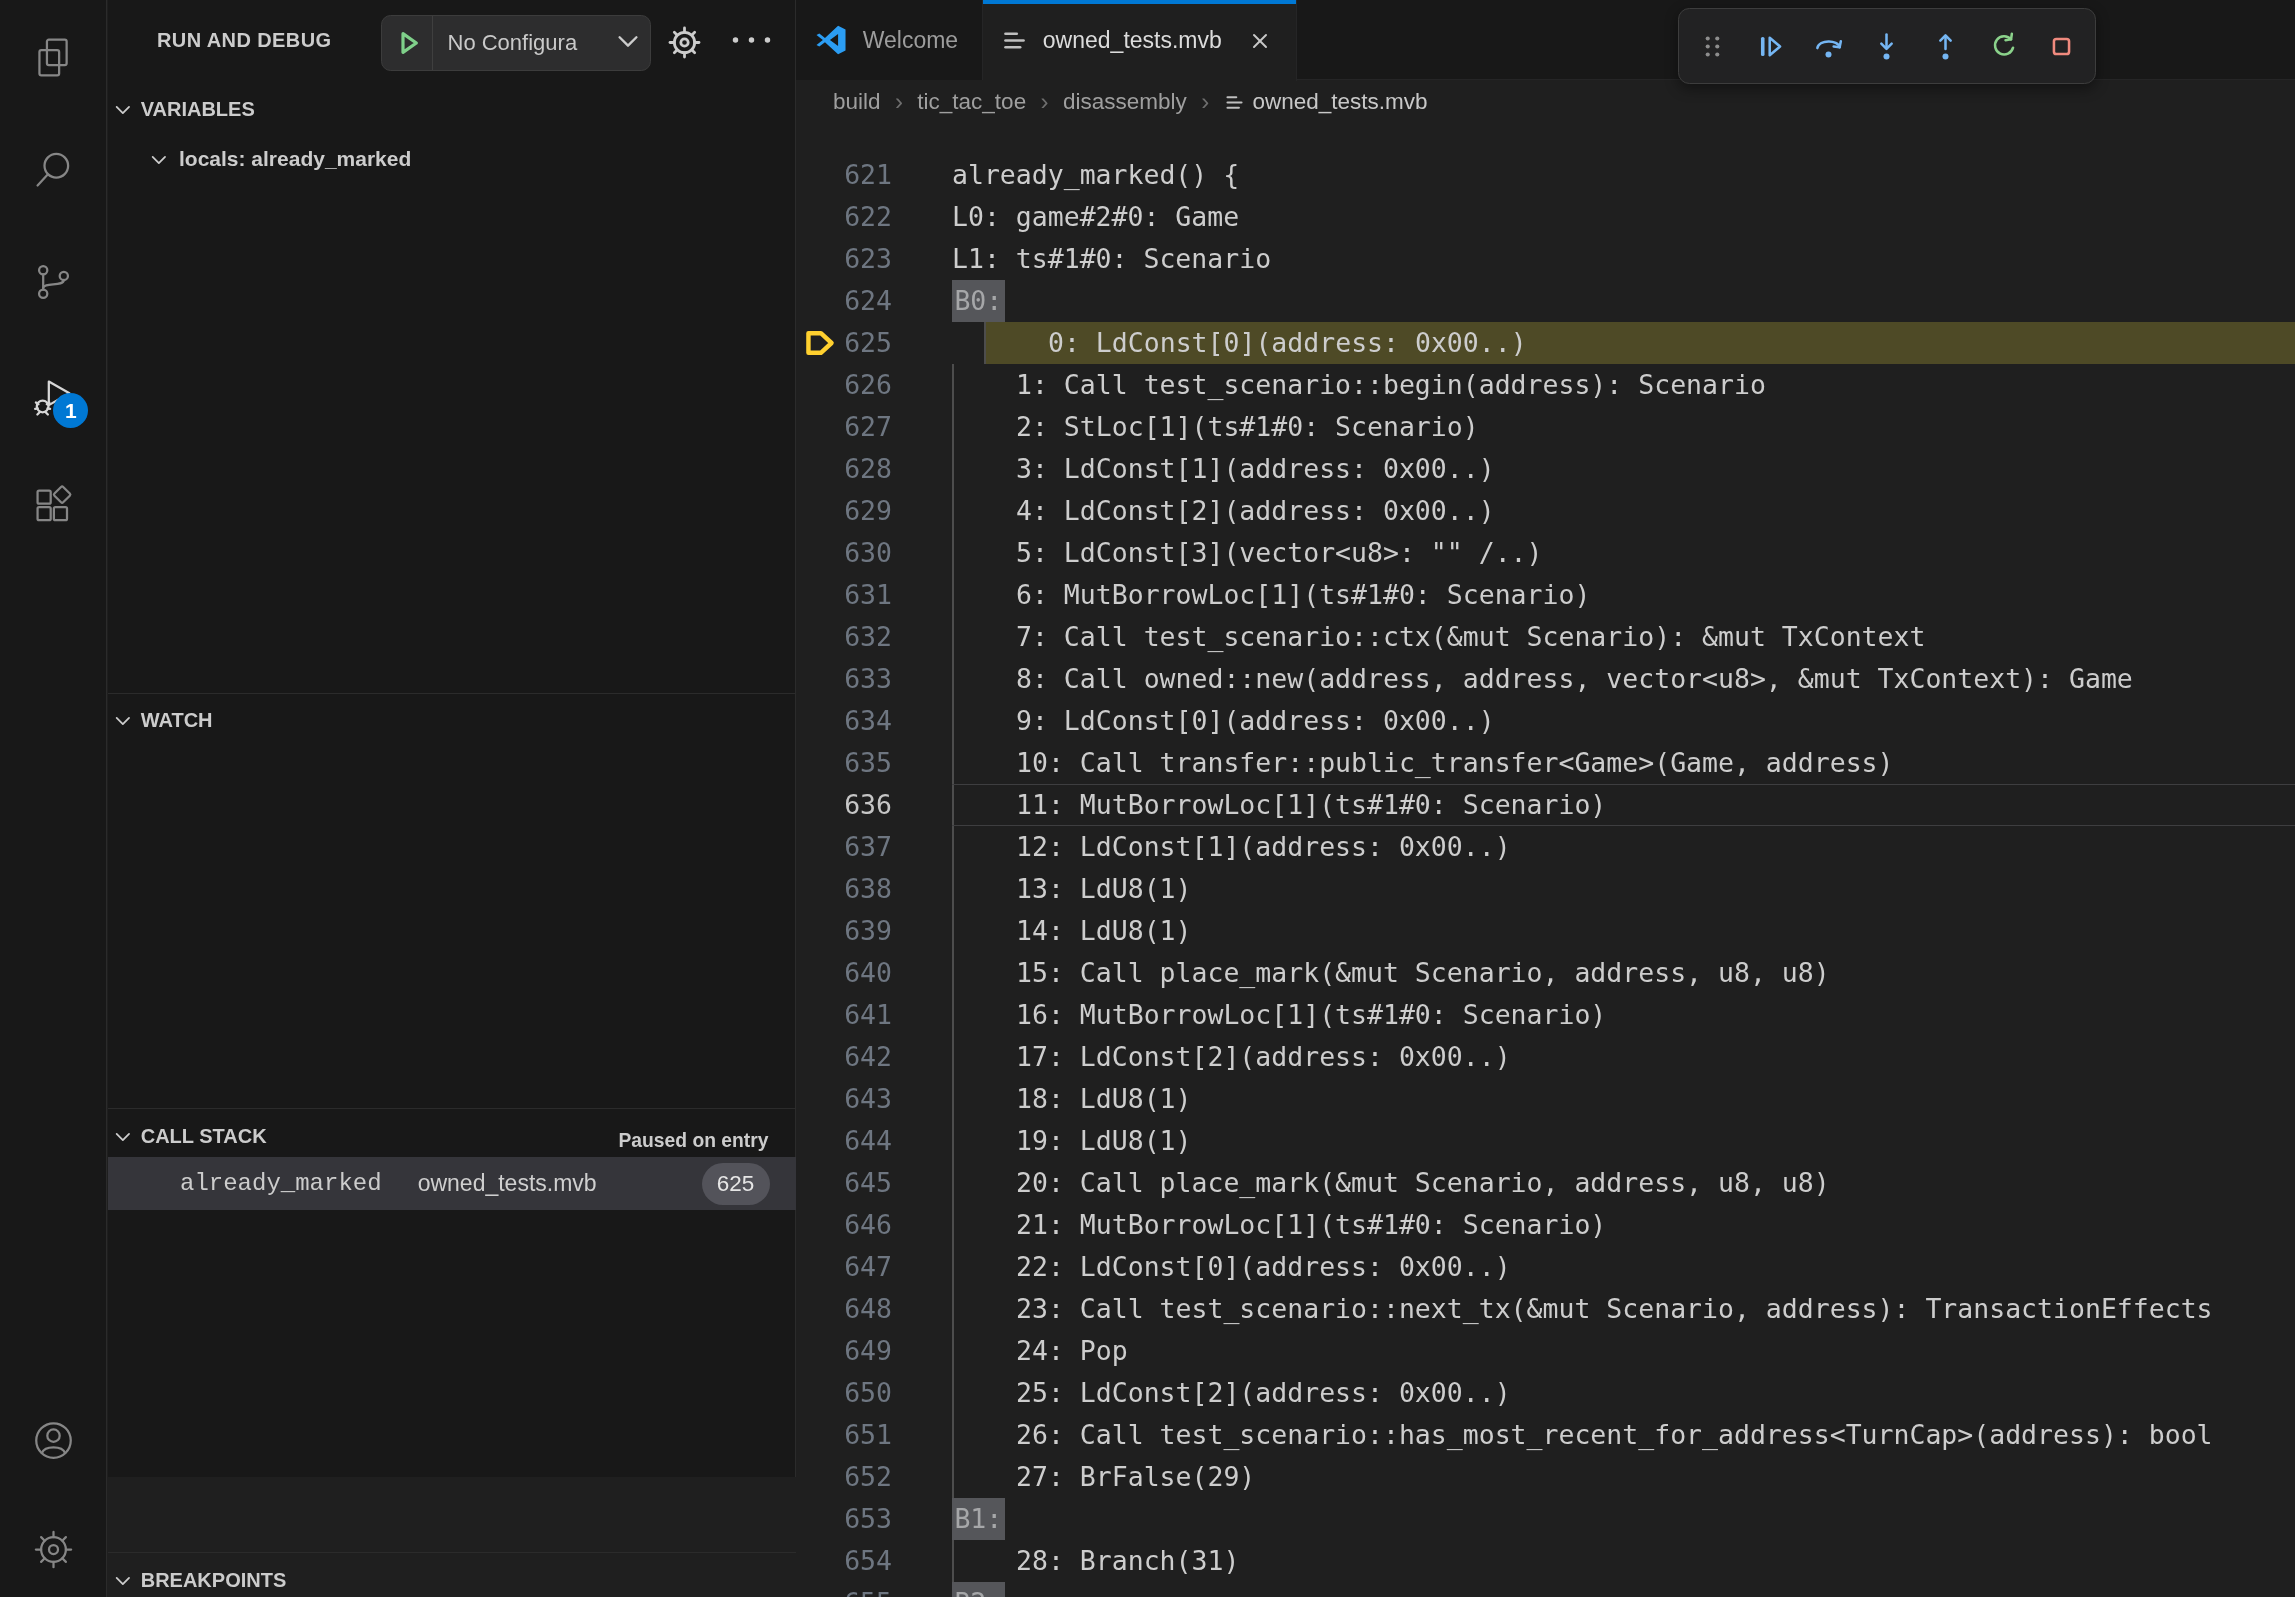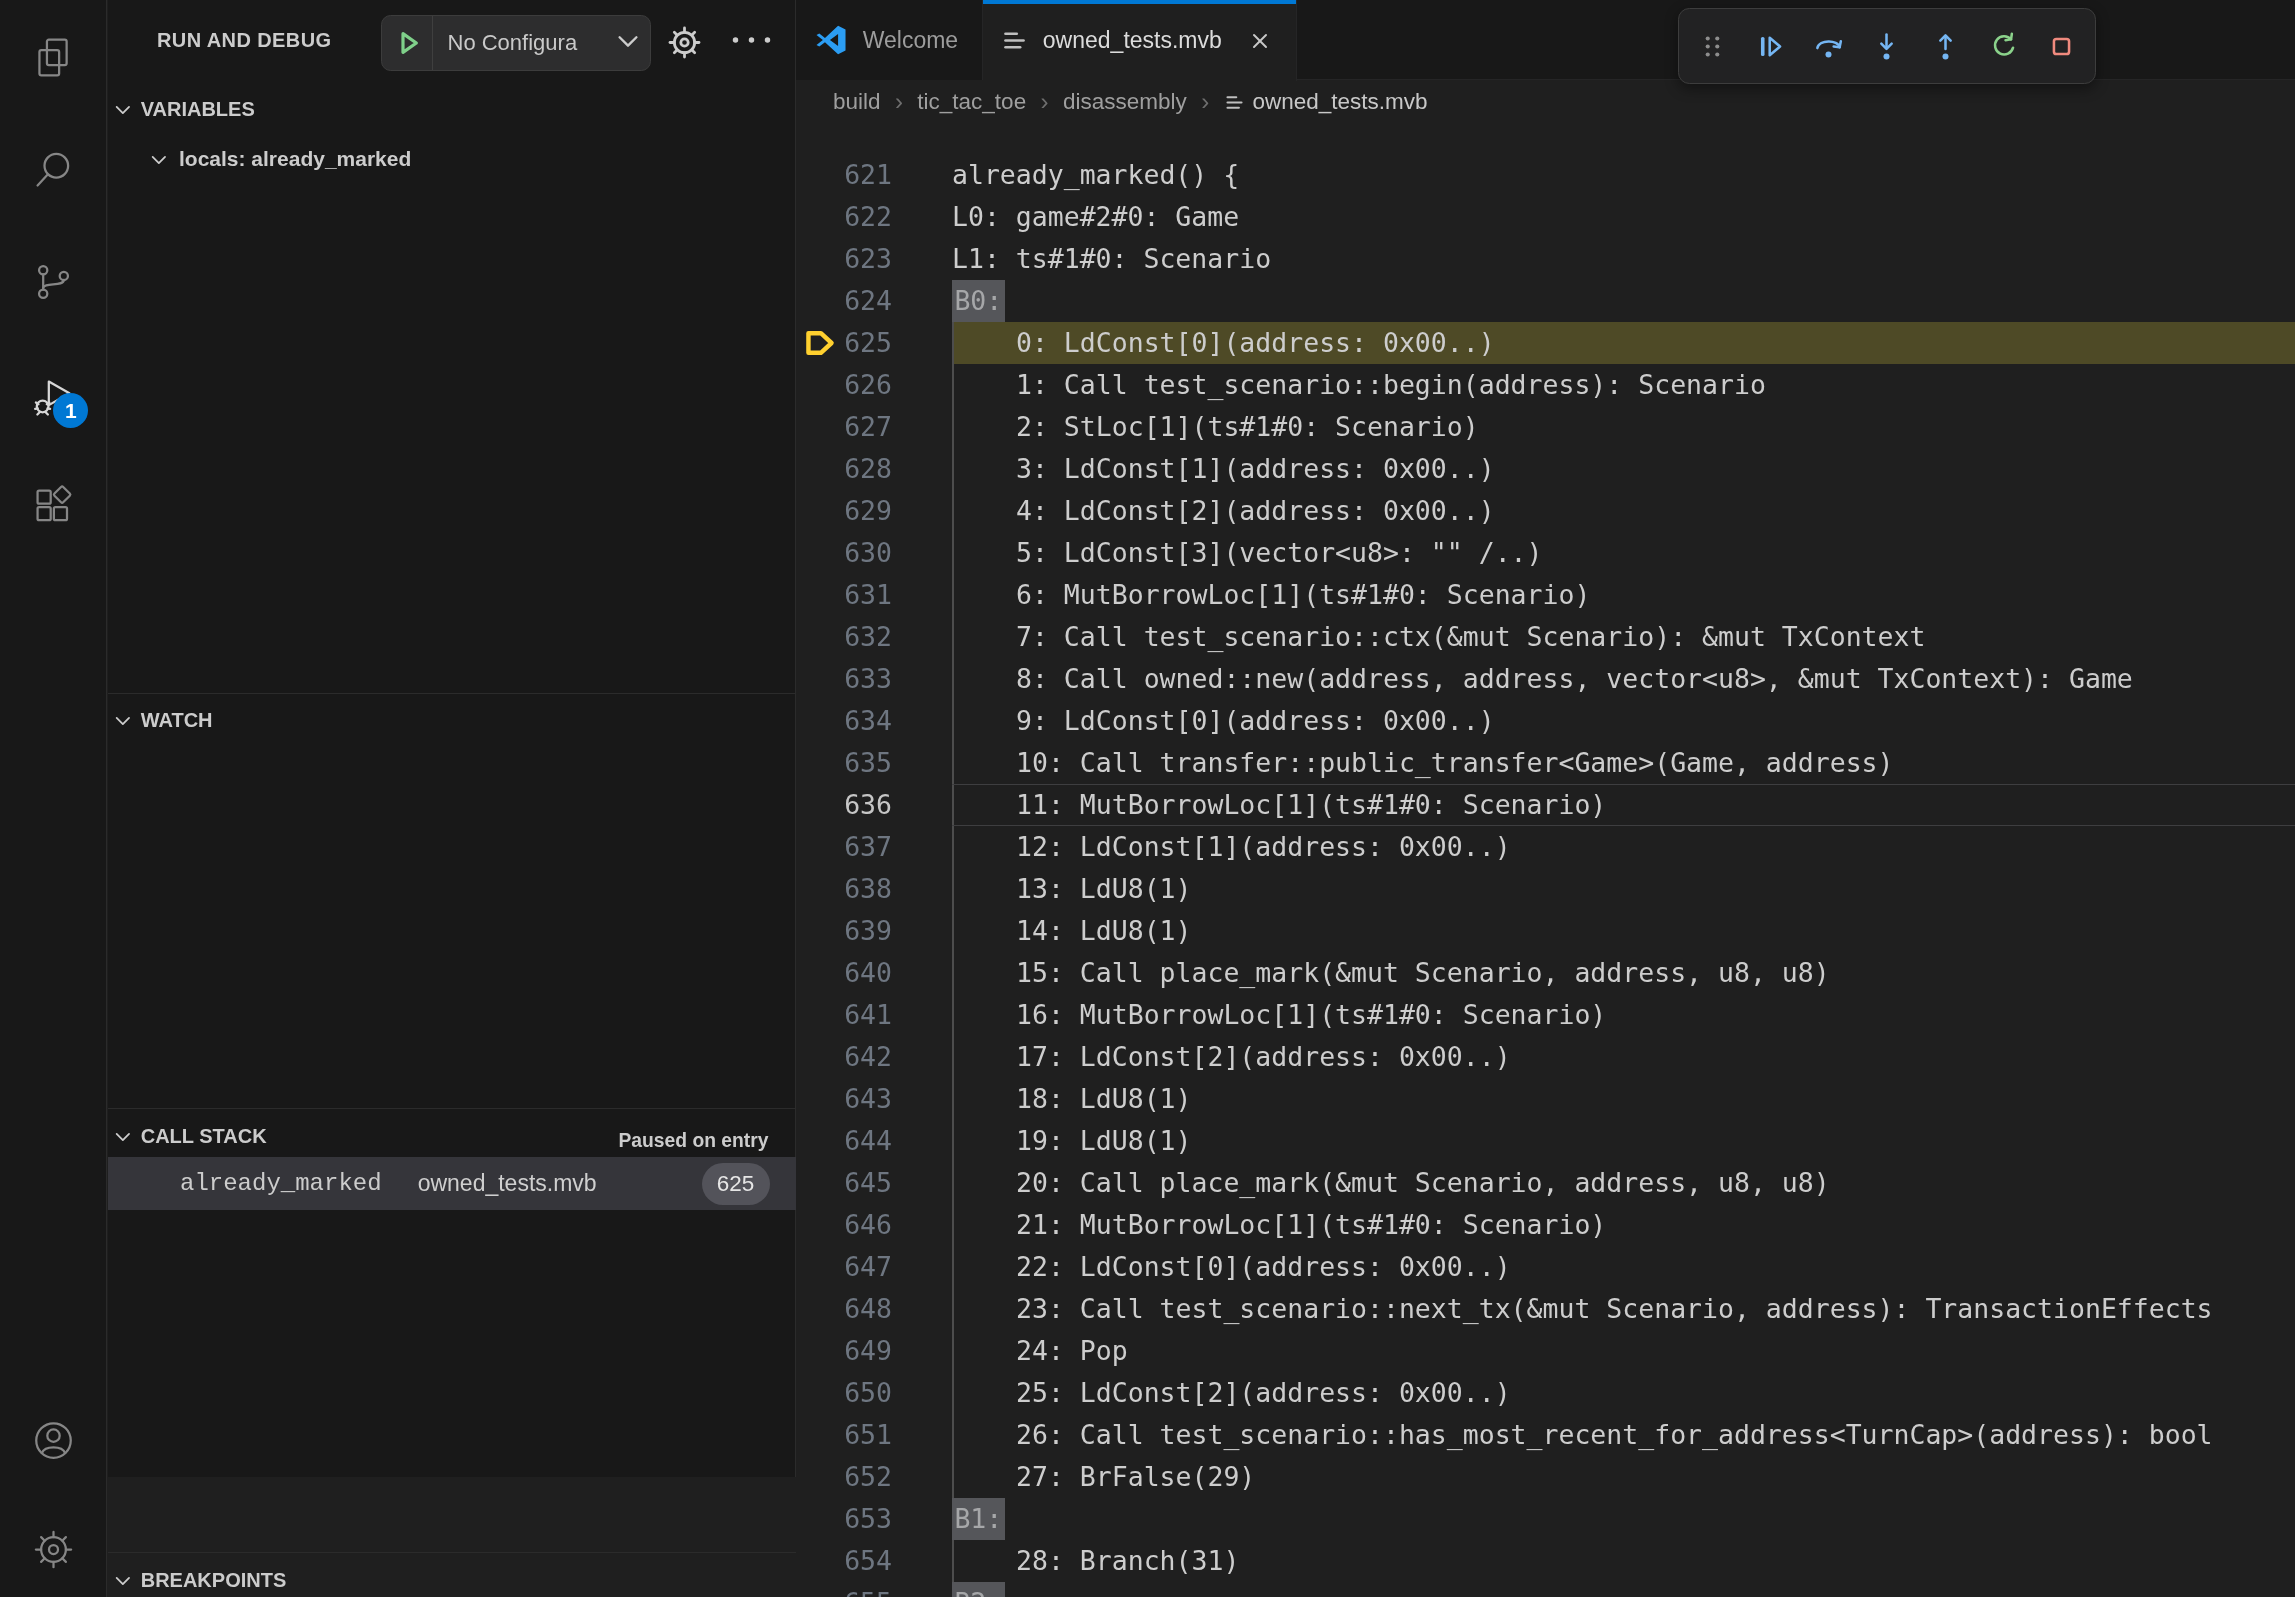--- a/index.html
+++ b/index.html
@@ -70,21 +70,21 @@
 
   .code { position:absolute; left:0; top:139px; width:1499px; bottom:0; padding-top:15.3px; overflow:hidden; }
   .line { height:42px; display:flex; position:relative;
           font-family:"DejaVu Sans Mono", monospace; font-size:26.5px; line-height:42px; }
   .gutter { width:156px; flex:none; position:relative; }
   .gutter .num { position:absolute; left:0; top:0; width:96px; text-align:right; color:#6e7681; }
   .gutter .marker { position:absolute; left:8px; top:4.8px; }
   .content { flex:1; position:relative; color:#cdcdcd; white-space:pre; }
   .line.instr .content { padding-left:64px; }
   .line.instr .content::before { content:""; position:absolute; left:0; top:0; bottom:0; width:1.6px; background:#4d4d4d; }
-  .line.current .content { background:#4e4a26; }
+  .line.current .content { background:#4e4a26;margin-left:32px; }
   .line.cursor .content { border-top:1.6px solid #3e3e40; border-bottom:1.6px solid #3e3e40; line-height:39px; }
   .line.cursor .num { color:#c6c6c6; }
   .block-label { display:inline-block; height:42px; background:#55565a; color:#a6a7a9; padding:0 2.4px; }
 
   
   .debug-toolbar { position:absolute; left:882px; top:8px; width:418px; height:76px;
                    background:#222223; border:0.8px solid #3d3d3d; border-radius:11.3px;
                    box-shadow:0 4.8px 13px rgba(0,0,0,.4); display:flex; align-items:center;
                    justify-content:space-around; padding:0 4.8px; z-index:5; }
   .dt-btn { width:51px; height:51px; display:flex; align-items:center; justify-content:center; }

